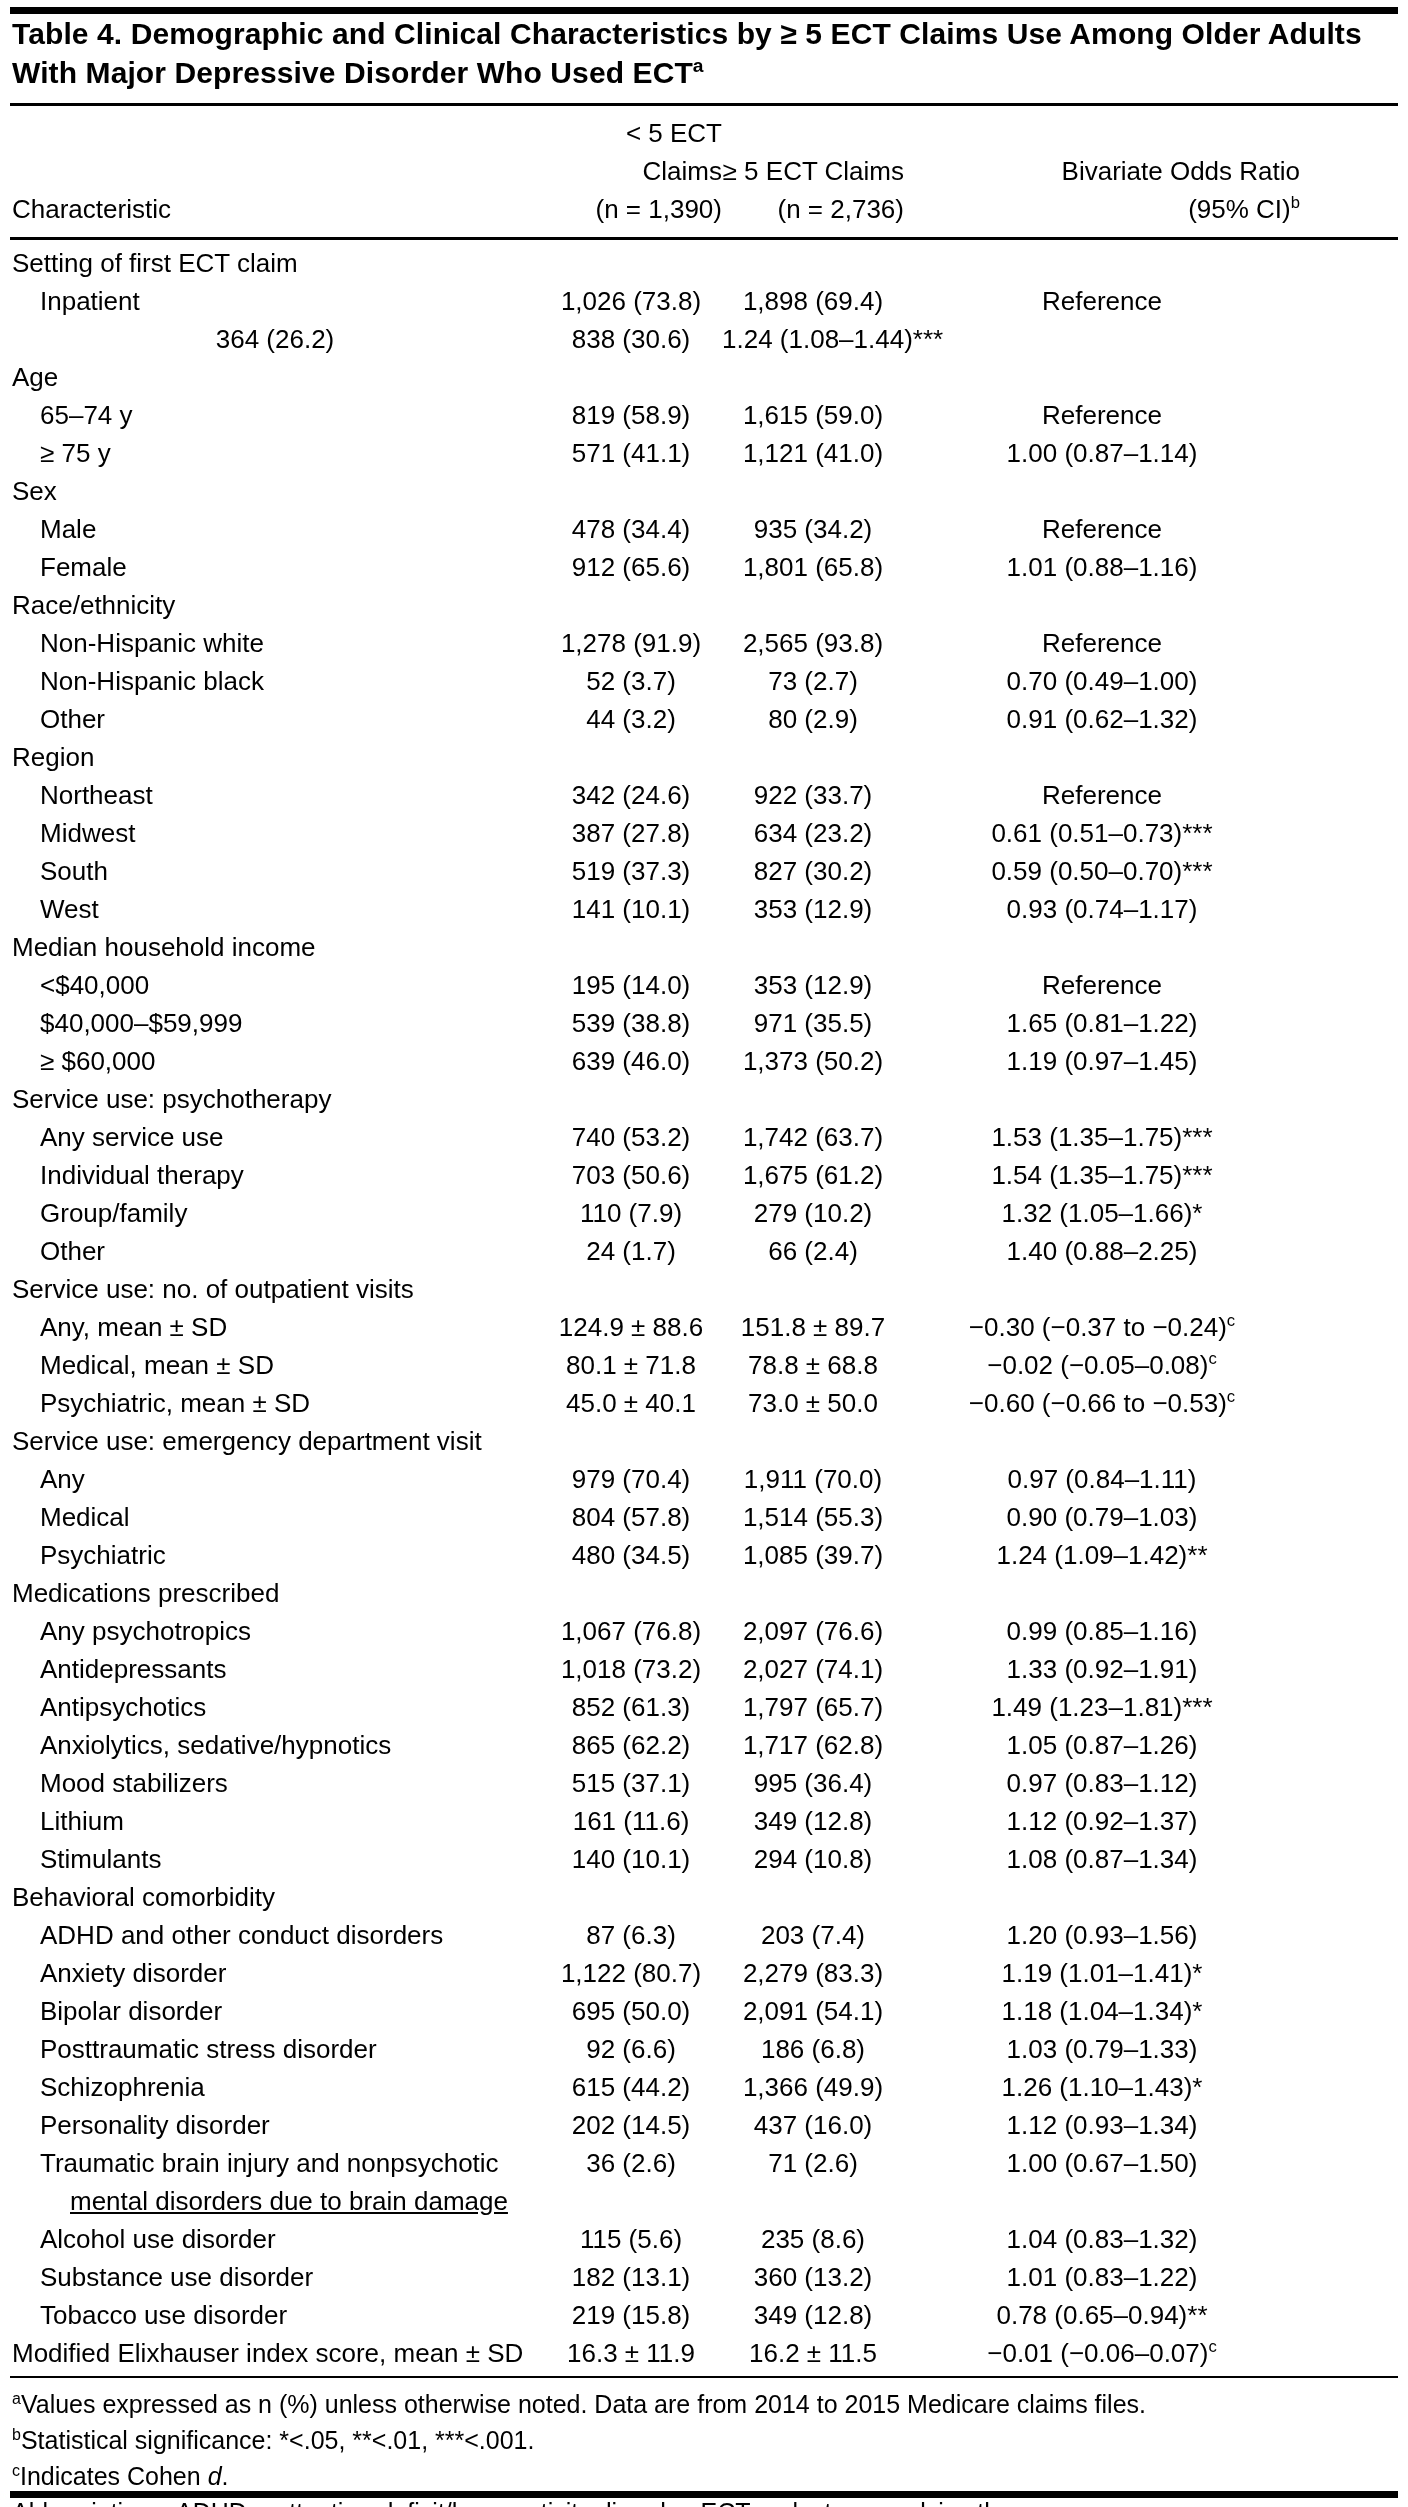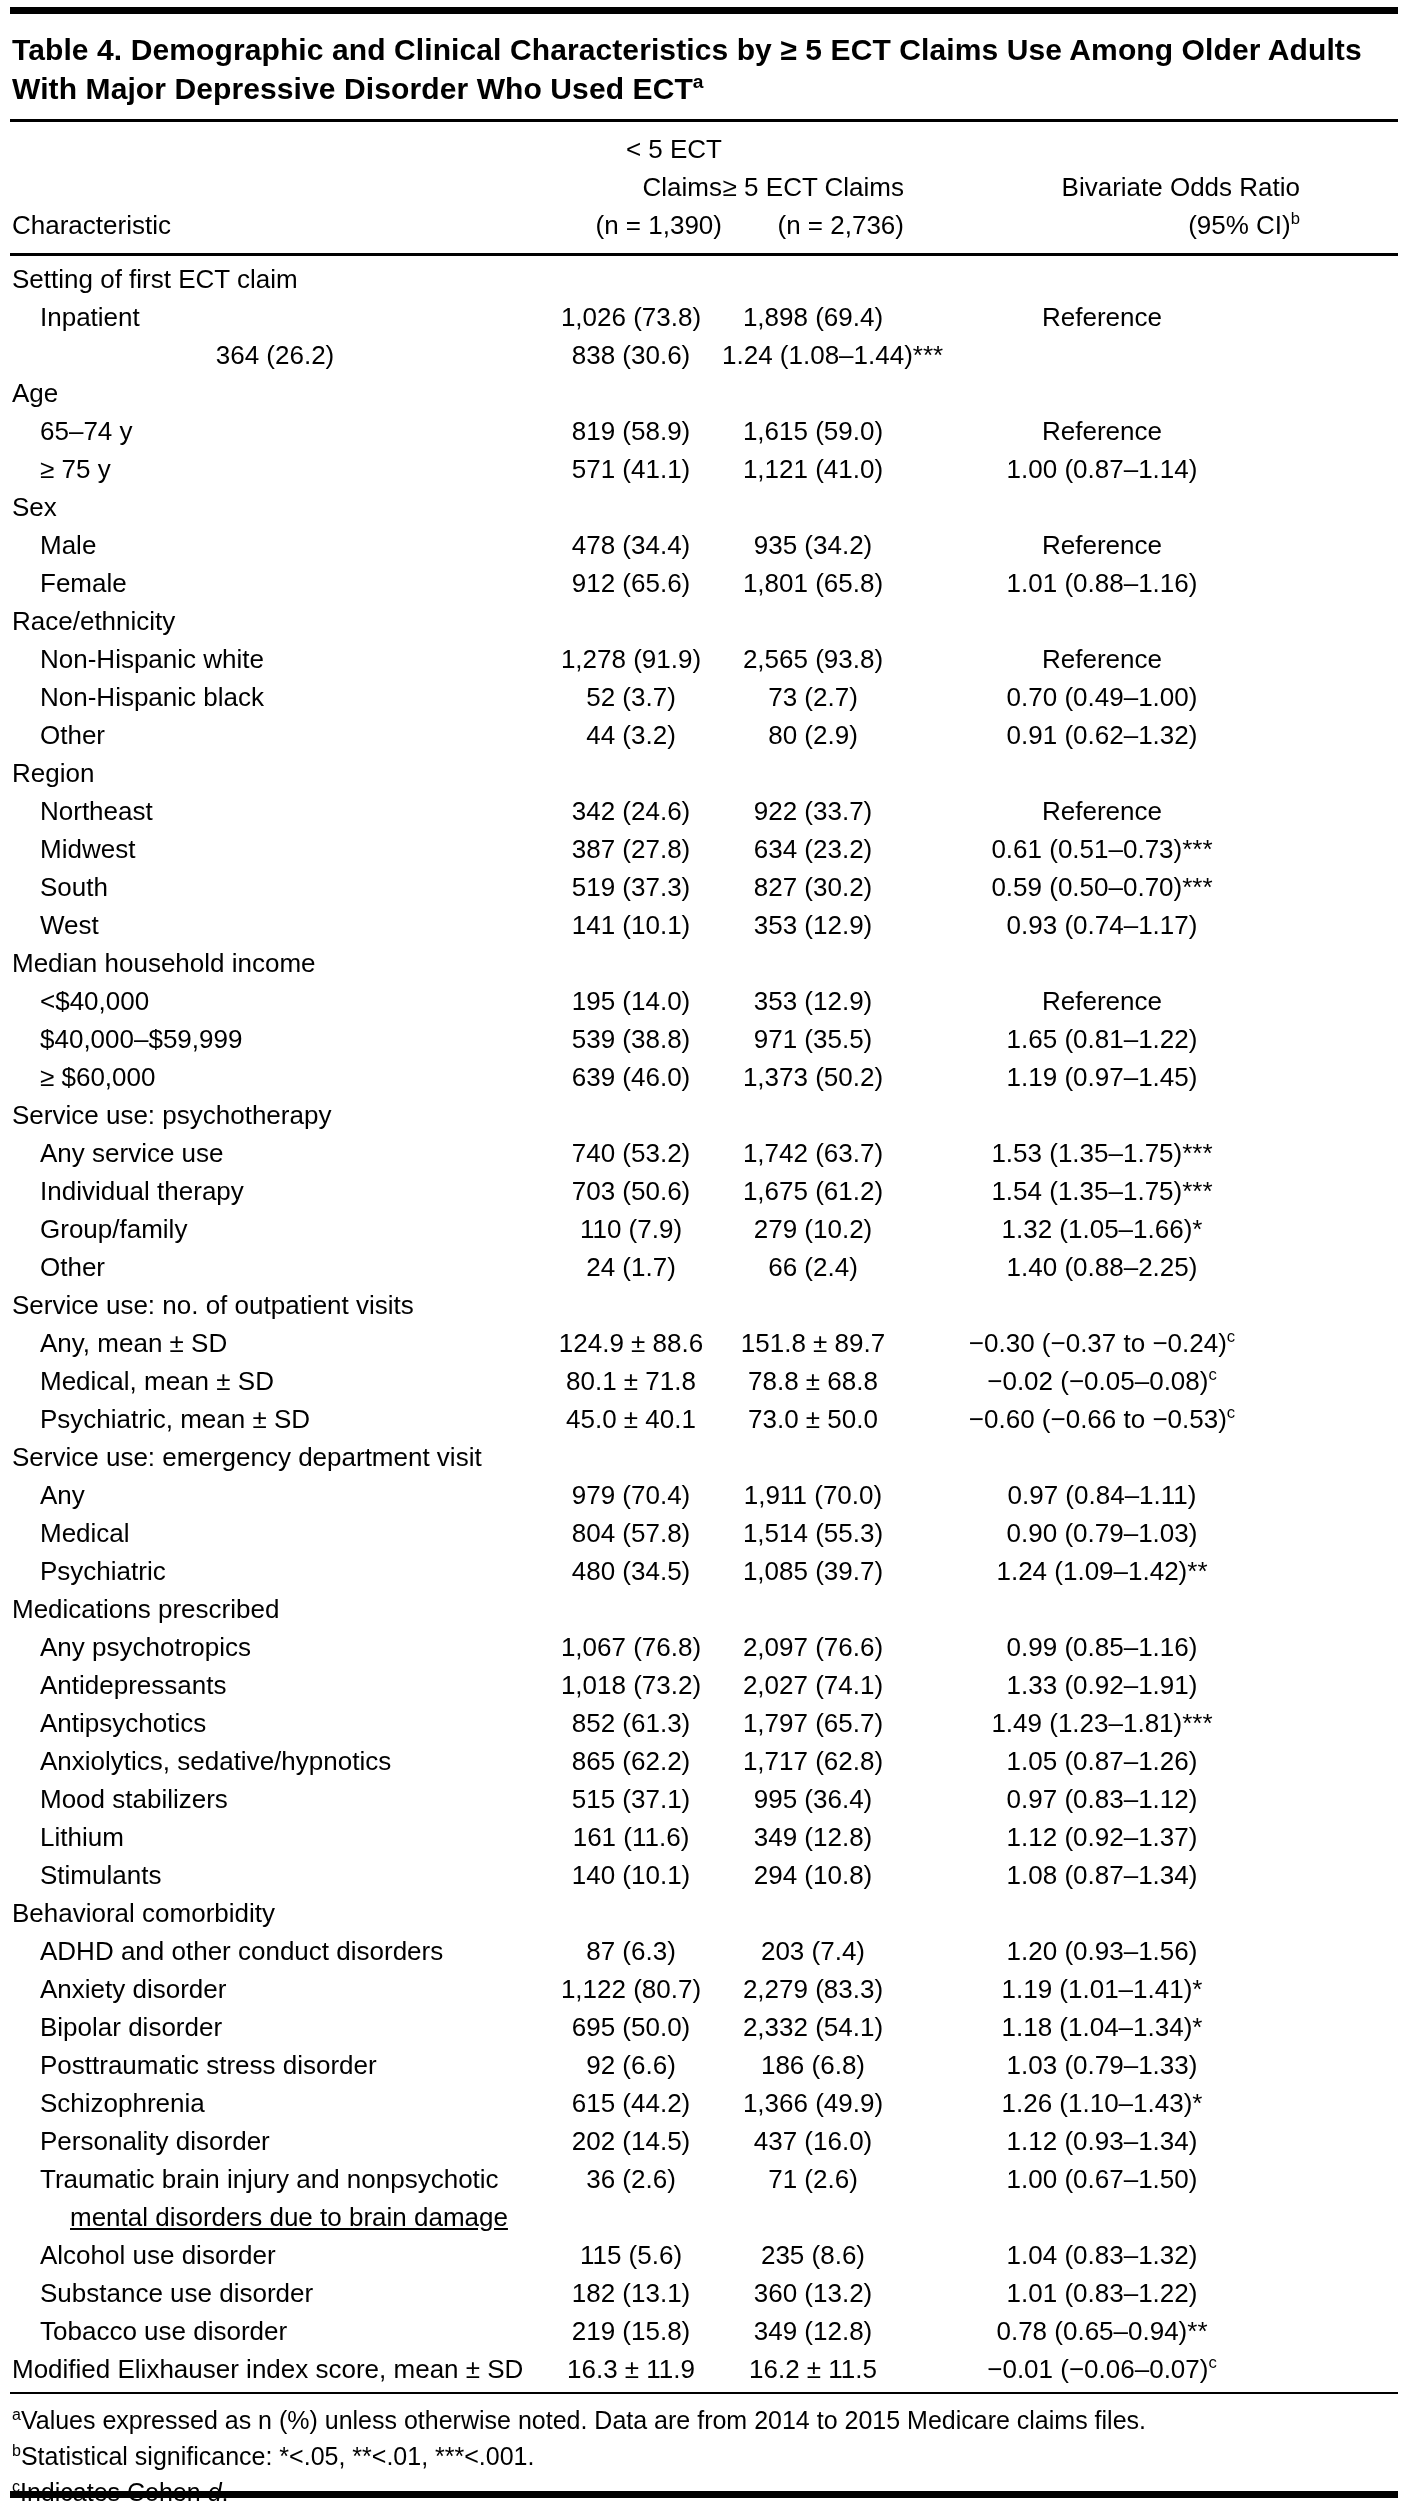--- a/index.html
+++ b/index.html
@@ -13,21 +13,21 @@
   }
   .sheet { position: absolute; inset: 0; padding: 7px 10px 0 10px; overflow: hidden; }
   .rule { background: #000; width: 100%; }
   .rule.thick { height: 7px; }
   .rule.med { height: 3px; }
   .rule.thin { height: 2px; }
   .rule-bottom { position: absolute; left: 10px; right: 10px; bottom: 9px; height: 7px; background: #000; }
 
   .title {
     font-size: 30px; font-weight: bold; line-height: 39px;
-    padding: 16px 2px 11px 2px;
+    padding: 0 2px 11px 2px;
     letter-spacing: 0.1px;
   }
 
   .grid4 {
     display: grid;
     grid-template-columns: 530px 182px 182px 396px;
     justify-content: start;
   }
   .thead {
     align-items: end;
@@ -350,21 +350,21 @@
       </div>
       <div class="row grid4">
         <div class="cell label indent">Anxiety disorder</div>
         <div class="cell val">1,122 (80.7)</div>
         <div class="cell val">2,279 (83.3)</div>
         <div class="cell val">1.19 (1.01–1.41)*</div>
       </div>
       <div class="row grid4">
         <div class="cell label indent">Bipolar disorder</div>
         <div class="cell val">695 (50.0)</div>
-        <div class="cell val">2,332 (54.1)</div>
+        <div class="cell val">2,091 (54.1)</div>
         <div class="cell val">1.18 (1.04–1.34)*</div>
       </div>
       <div class="row grid4">
         <div class="cell label indent">Posttraumatic stress disorder</div>
         <div class="cell val">92 (6.6)</div>
         <div class="cell val">186 (6.8)</div>
         <div class="cell val">1.03 (0.79–1.33)</div>
       </div>
       <div class="row grid4">
         <div class="cell label indent">Schizophrenia</div>

